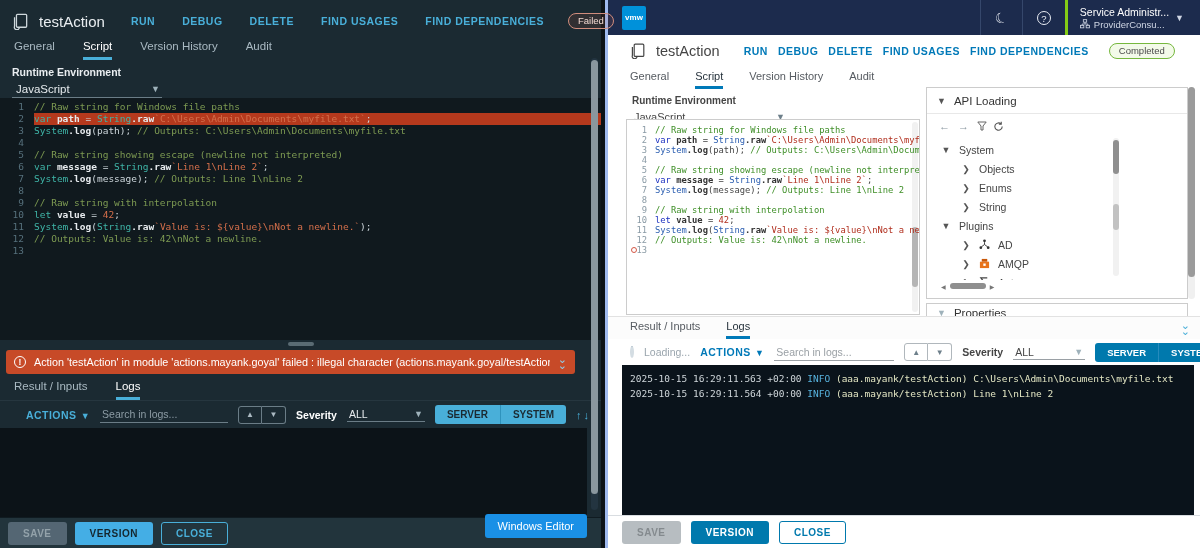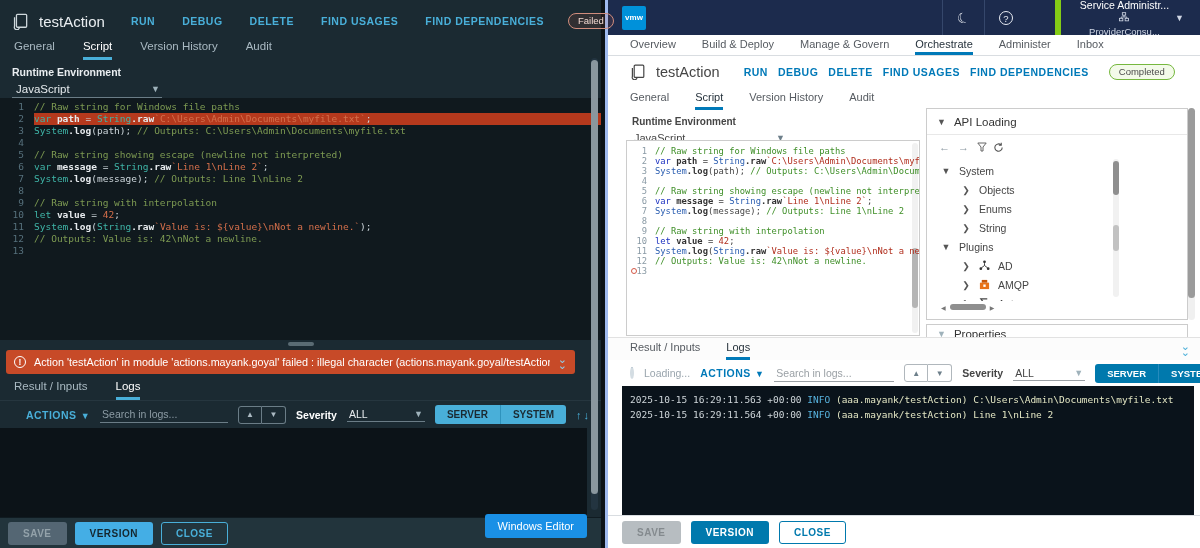--- a/index.html
+++ b/index.html
@@ -71,23 +71,23 @@
   
   .pane-right { width:592px; height:548px; background:#fff; display:flex; flex-direction:column; }
   .rp-appbar { height:35px; background:#1c2b4d; display:flex; align-items:center; padding:0 10px 0 14px; gap:0; flex:none; }
   .vmw-logo { width:24px; height:24px; background:#0091da; border-radius:2px; color:#fff; font-size:8px; font-weight:bold; display:flex; align-items:center; justify-content:center; }
   .brand { color:#fff; font-size:12.5px; font-weight:bold; line-height:14px; }
   .product { color:#cfd6e4; font-size:10px; }
   .appbar-right { margin-left:auto; display:flex; align-items:center; height:100%; }
   .appbar-ic { color:#e8ecf3; padding:0 14px; height:100%; display:flex; align-items:center; border-left:1px solid #35476b; cursor:pointer; }
   .moon { font-size:14px; transform:rotate(-20deg); }
   .help-circ { width:14px; height:14px; border:1px solid #e8ecf3; border-radius:50%; font-size:9.5px; text-align:center; line-height:13px; }
-  .user-block { border-left:6px solid #84cc16; padding:0 6px 0 19px; height:100%; display:flex; align-items:center; gap:6px; cursor:pointer;margin-left:28px; }
+  .user-block { border-left:3px solid #84cc16; padding:0 6px 0 12px; height:100%; display:flex; align-items:center; gap:6px; cursor:pointer; }
   .user-name { color:#fff; font-size:10.5px; line-height:13px; }
-  .user-org { color:#cfd6e4; font-size:9.5px; display:flex; gap:4px; align-items:center;flex-direction:column; }
+  .user-org { color:#cfd6e4; font-size:9.5px; display:flex; gap:4px; align-items:center; }
   .user-chev { color:#cfd6e4; font-size:9px; }
 
   .rp-nav { height:21px; background:#fff; border-bottom:1px solid #d9dde1; display:flex; gap:26px; padding-left:22px; flex:none; }
   .rp-nav-item { font-size:11px; color:#565b61; display:flex; align-items:center; border-bottom:3px solid transparent; cursor:pointer; padding-top:1px; }
   .rp-nav-item.active { color:#26323c; border-bottom-color:#0079b8; }
 
   .workspace { height:281px; position:relative; flex:none; background:#fff; }
   .rp-head { position:absolute; top:8px; left:22px; display:flex; align-items:center; gap:10px; }
   .rp-title { color:#454545; font-size:14.5px; margin-right:14px; }
   .rp-head .act-link { color:#0079b8; }
@@ -290,28 +290,20 @@
                   <path d="M6 3.8 V6 M2.6 7.6 V6 H9.4 V7.6" fill="none" stroke="#cfd6e4"></path>
                 </svg>
               <span>ProviderConsu...</span>
             </div>
           </div>
           <span class="user-chev">▼</span>
         </div>
       </div>
     </header>
 
-    <nav class="rp-nav">
-      <span class="rp-nav-item">Overview</span>
-      <span class="rp-nav-item">Build &amp; Deploy</span>
-      <span class="rp-nav-item">Manage &amp; Govern</span>
-      <span class="rp-nav-item active">Orchestrate</span>
-      <span class="rp-nav-item">Administer</span>
-      <span class="rp-nav-item">Inbox</span>
-    </nav>
 
     <div class="workspace">
 
       <div class="rp-head">
         <span>
           <svg width="16" height="16" viewBox="0 0 16 16">
               <rect x="4.2" y="1.2" width="9.6" height="12.2" rx="1" fill="none" stroke="#454545" stroke-width="1.2"></rect>
               <path d="M7 13.4 a2.4 2.4 0 1 1 -4.6 -1 V4" fill="none" stroke="#454545" stroke-width="1.2"></path>
             </svg>
         </span>
@@ -475,21 +467,21 @@
         </div>
         <div class="seg-light">
           <span>SERVER</span>
           <span>SYSTEM</span>
         </div>
 
       </div>
     </div>
 
     <div class="rp-console">
-        <div class="log-line"><span class="log-ts">2025-10-15 16:29:11.563 +00:00 </span><span class="log-lv">INFO </span><span class="log-msg">(aaa.mayank/testAction) C:\Users\Admin\Documents\myfile.txt</span></div>
+        <div class="log-line"><span class="log-ts">2025-10-15 16:29:11.563 +02:00 </span><span class="log-lv">INFO </span><span class="log-msg">(aaa.mayank/testAction) C:\Users\Admin\Documents\myfile.txt</span></div>
         <div class="log-line"><span class="log-ts">2025-10-15 16:29:11.564 +00:00 </span><span class="log-lv">INFO </span><span class="log-msg">(aaa.mayank/testAction) Line 1\nLine 2</span></div>
       </div>
 
     <div class="rp-footer">
       <button class="btn btn-disabled-light">SAVE</button>
       <button class="btn btn-primary-light">VERSION</button>
       <button class="btn btn-outline-light">CLOSE</button>
     </div>
   </div>
 </div>

